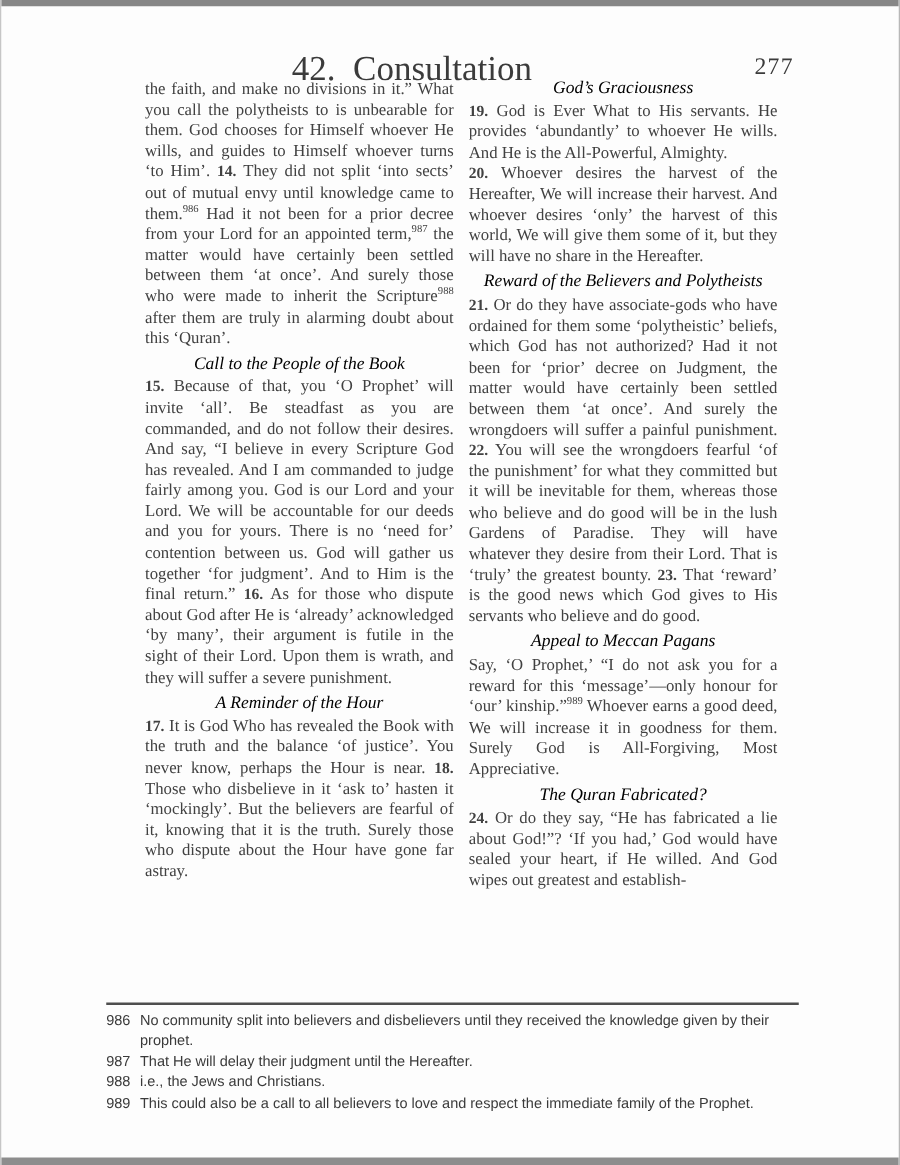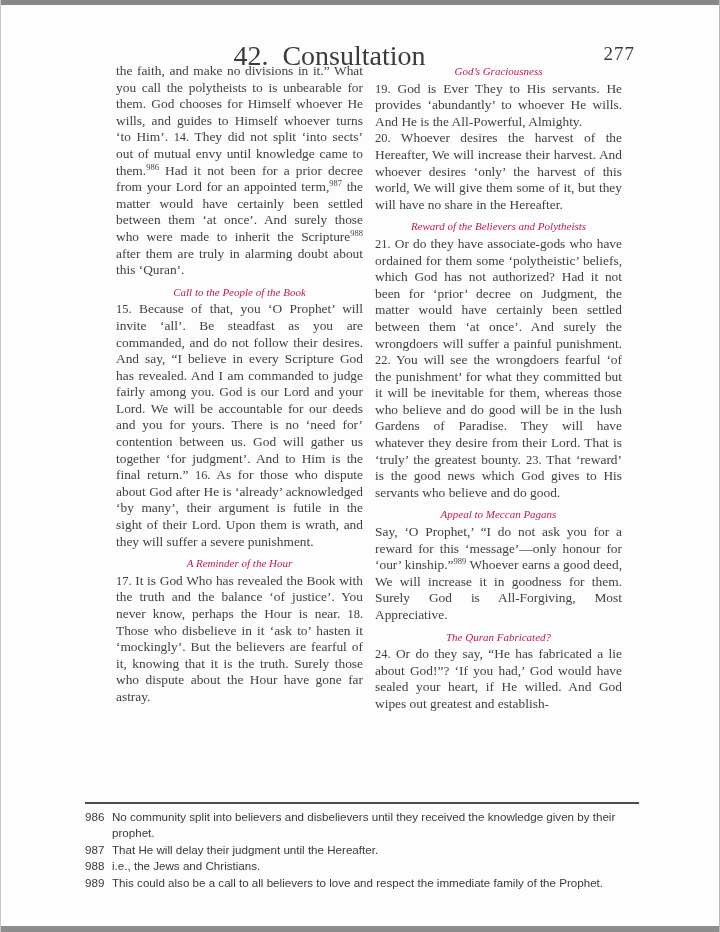--- a/index.html
+++ b/index.html
@@ -63,29 +63,29 @@
     hyphens: auto;
     -webkit-hyphens: auto;
   }
   .col-left  { left: 115px; }
   .col-right { left: 374px; }
   .col > :first-child { margin-top: 0; }
 
   .section-heading {
     text-align: center;
     font-style: italic;
-    font-size: 11px;
+    font-size: 14px;
     margin: 5px 0 1px 0;
-    color: #be185d;
+    color: #000000;
   }
   .body-para {
     margin: 0;
   }
   .vn {
-    font-weight: normal;
+    font-weight: bold;
     font-size: 0.93em;
   }
   sup.fn-ref {
     font-size: 8.5px;
     line-height: 0;
     vertical-align: super;
   }
 
   .footnotes {
     position: absolute;
@@ -119,21 +119,21 @@
   <div class="col col-left">
       <p class="body-para"><span>the faith, and make no divisions in it.” What you call the polytheists to is unbearable for them. God chooses for Himself whoever He wills, and guides to Himself whoever turns ‘to Him’. </span><span class="vn">14.</span><span> They did not split ‘into sects’ out of mutual envy until knowledge came to them.</span><sup class="fn-ref">986</sup><span> Had it not been for a prior decree from your Lord for an appointed term,</span><sup class="fn-ref">987</sup><span> the matter would have certainly been settled between them ‘at once’. And surely those who were made to inherit the Scripture</span><sup class="fn-ref">988</sup><span> after them are truly in alarming doubt about this ‘Quran’.</span></p>
       <div class="section-heading">Call to the People of the Book</div>
       <p class="body-para"><span class="vn">15.</span><span> Because of that, you ‘O Prophet’ will invite ‘all’. Be steadfast as you are commanded, and do not follow their desires. And say, “I believe in every Scripture God has revealed. And I am commanded to judge fairly among you. God is our Lord and your Lord. We will be accountable for our deeds and you for yours. There is no ‘need for’ contention between us. God will gather us together ‘for judgment’. And to Him is the final return.” </span><span class="vn">16.</span><span> As for those who dispute about God after He is ‘already’ acknowledged ‘by many’, their argument is futile in the sight of their Lord. Upon them is wrath, and they will suffer a severe punishment.</span></p>
       <div class="section-heading">A Reminder of the Hour</div>
       <p class="body-para"><span class="vn">17.</span><span> It is God Who has revealed the Book with the truth and the balance ‘of justice’. You never know, perhaps the Hour is near. </span><span class="vn">18.</span><span> Those who disbelieve in it ‘ask to’ hasten it ‘mockingly’. But the believers are fearful of it, knowing that it is the truth. Surely those who dispute about the Hour have gone far astray.</span></p>
     </div>
 
   <div class="col col-right">
       <div class="section-heading">God’s Graciousness</div>
-      <p class="body-para"><span class="vn">19.</span><span> God is Ever They to His servants. He provides ‘abundantly’ to whoever He wills. And He is the All-Powerful, Almighty.</span></p>
+      <p class="body-para"><span class="vn">19.</span><span> God is Ever What to His servants. He provides ‘abundantly’ to whoever He wills. And He is the All-Powerful, Almighty.</span></p>
       <p class="body-para"><span class="vn">20.</span><span> Whoever desires the harvest of the Hereafter, We will increase their harvest. And whoever desires ‘only’ the harvest of this world, We will give them some of it, but they will have no share in the Hereafter.</span></p>
       <div class="section-heading">Reward of the Believers and Polytheists</div>
       <p class="body-para"><span class="vn">21.</span><span> Or do they have associate-gods who have ordained for them some ‘polytheistic’ beliefs, which God has not authorized? Had it not been for ‘prior’ decree on Judgment, the matter would have certainly been settled between them ‘at once’. And surely the wrongdoers will suffer a painful punishment. </span><span class="vn">22.</span><span> You will see the wrongdoers fearful ‘of the punishment’ for what they committed but it will be inevitable for them, whereas those who believe and do good will be in the lush Gardens of Paradise. They will have whatever they desire from their Lord. That is ‘truly’ the greatest bounty. </span><span class="vn">23.</span><span> That ‘reward’ is the good news which God gives to His servants who believe and do good.</span></p>
       <div class="section-heading">Appeal to Meccan Pagans</div>
       <p class="body-para"><span>Say, ‘O Prophet,’ “I do not ask you for a reward for this ‘message’—only honour for ‘our’ kinship.”</span><sup class="fn-ref">989</sup><span> Whoever earns a good deed, We will increase it in goodness for them. Surely God is All-Forgiving, Most Appreciative.</span></p>
       <div class="section-heading">The Quran Fabricated?</div>
       <p class="body-para"><span class="vn">24.</span><span> Or do they say, “He has fabricated a lie about God!”? ‘If you had,’ God would have sealed your heart, if He willed. And God wipes out greatest and establish-</span></p>
     </div>
 
   <div class="footnotes">

